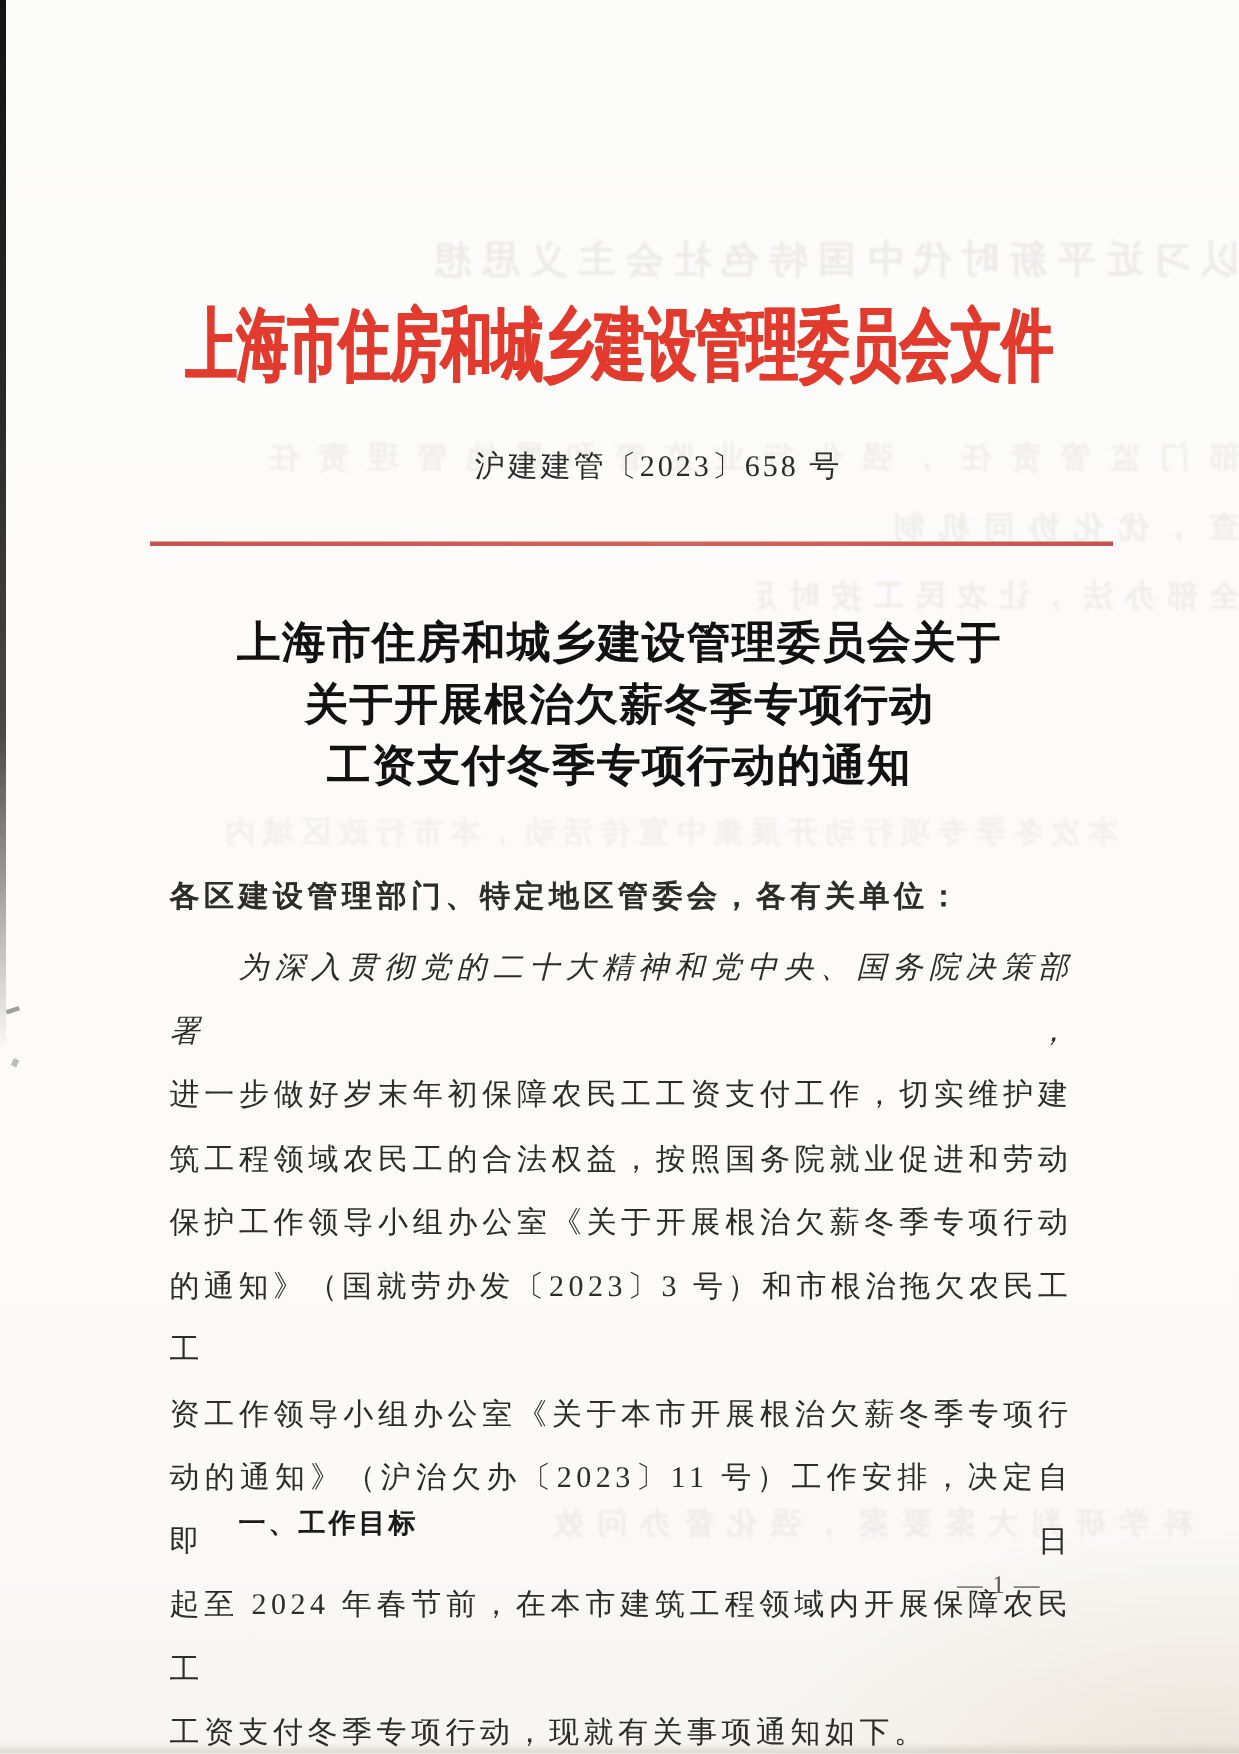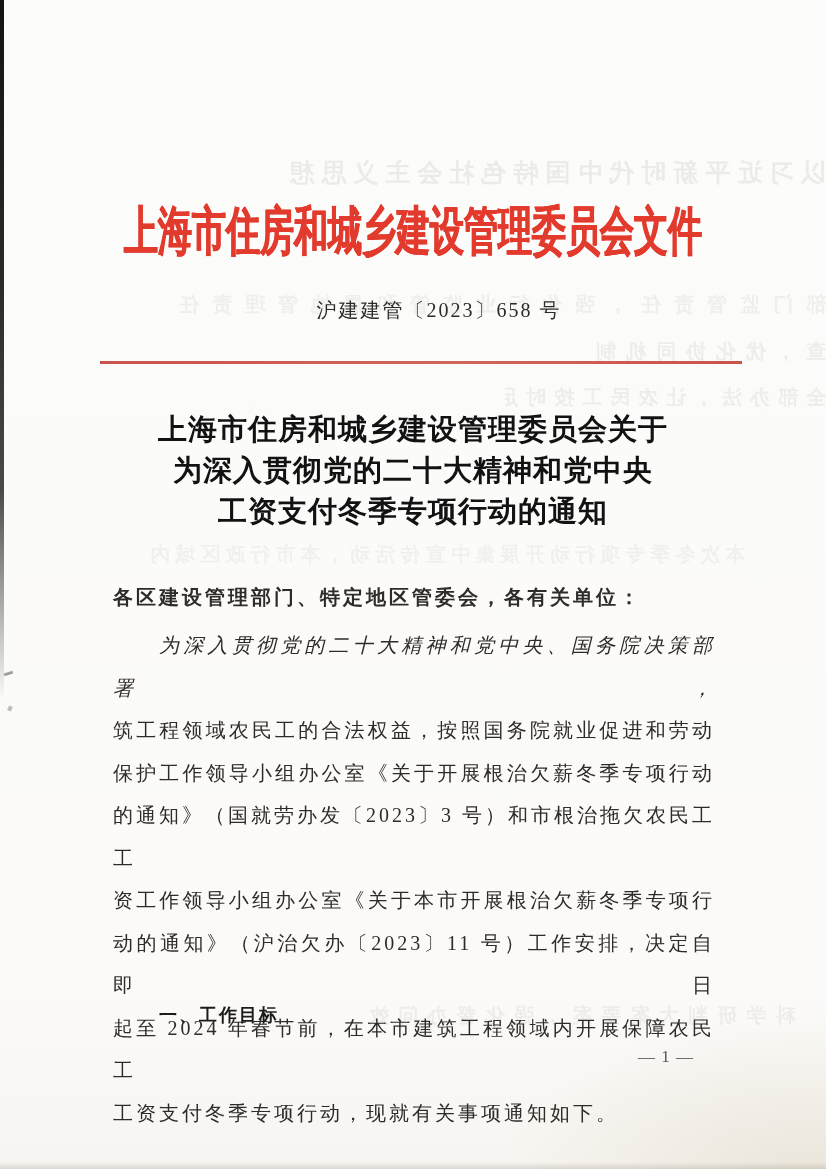--- a/index.html
+++ b/index.html
@@ -107,28 +107,29 @@
   <div class="bleed b5">科学研判大案要案，强化督办问效</div>
 
   <div class="header-title">上海市住房和城乡建设管理委员会文件</div>
 
   <div class="doc-number">沪建建管〔2023〕658 号</div>
 
   <div class="red-rule"></div>
 
   <div class="notice-title">
     <div>上海市住房和城乡建设管理委员会关于</div>
-    <div>为深入贯彻党的二十大精神和党中央</div>
+    <div>关于开展根治欠薪冬季专项行动</div>
     <div>工资支付冬季专项行动的通知</div>
   </div>
 
   <div class="salutation">各区建设管理部门、特定地区管委会，各有关单位：</div>
 
   <div class="document-body">
     <div class="body-line first">为深入贯彻党的二十大精神和党中央、国务院决策部署，</div>
+    <div class="body-line">进一步做好岁末年初保障农民工工资支付工作，切实维护建</div>
     <div class="body-line">筑工程领域农民工的合法权益，按照国务院就业促进和劳动</div>
     <div class="body-line">保护工作领导小组办公室《关于开展根治欠薪冬季专项行动</div>
     <div class="body-line">的通知》（国就劳办发〔2023〕3 号）和市根治拖欠农民工工</div>
     <div class="body-line">资工作领导小组办公室《关于本市开展根治欠薪冬季专项行</div>
     <div class="body-line">动的通知》（沪治欠办〔2023〕11 号）工作安排，决定自即日</div>
     <div class="body-line">起至 2024 年春节前，在本市建筑工程领域内开展保障农民工</div>
     <div class="body-line last">工资支付冬季专项行动，现就有关事项通知如下。</div>
   </div>
 
   <div class="section-heading">一、工作目标</div>

